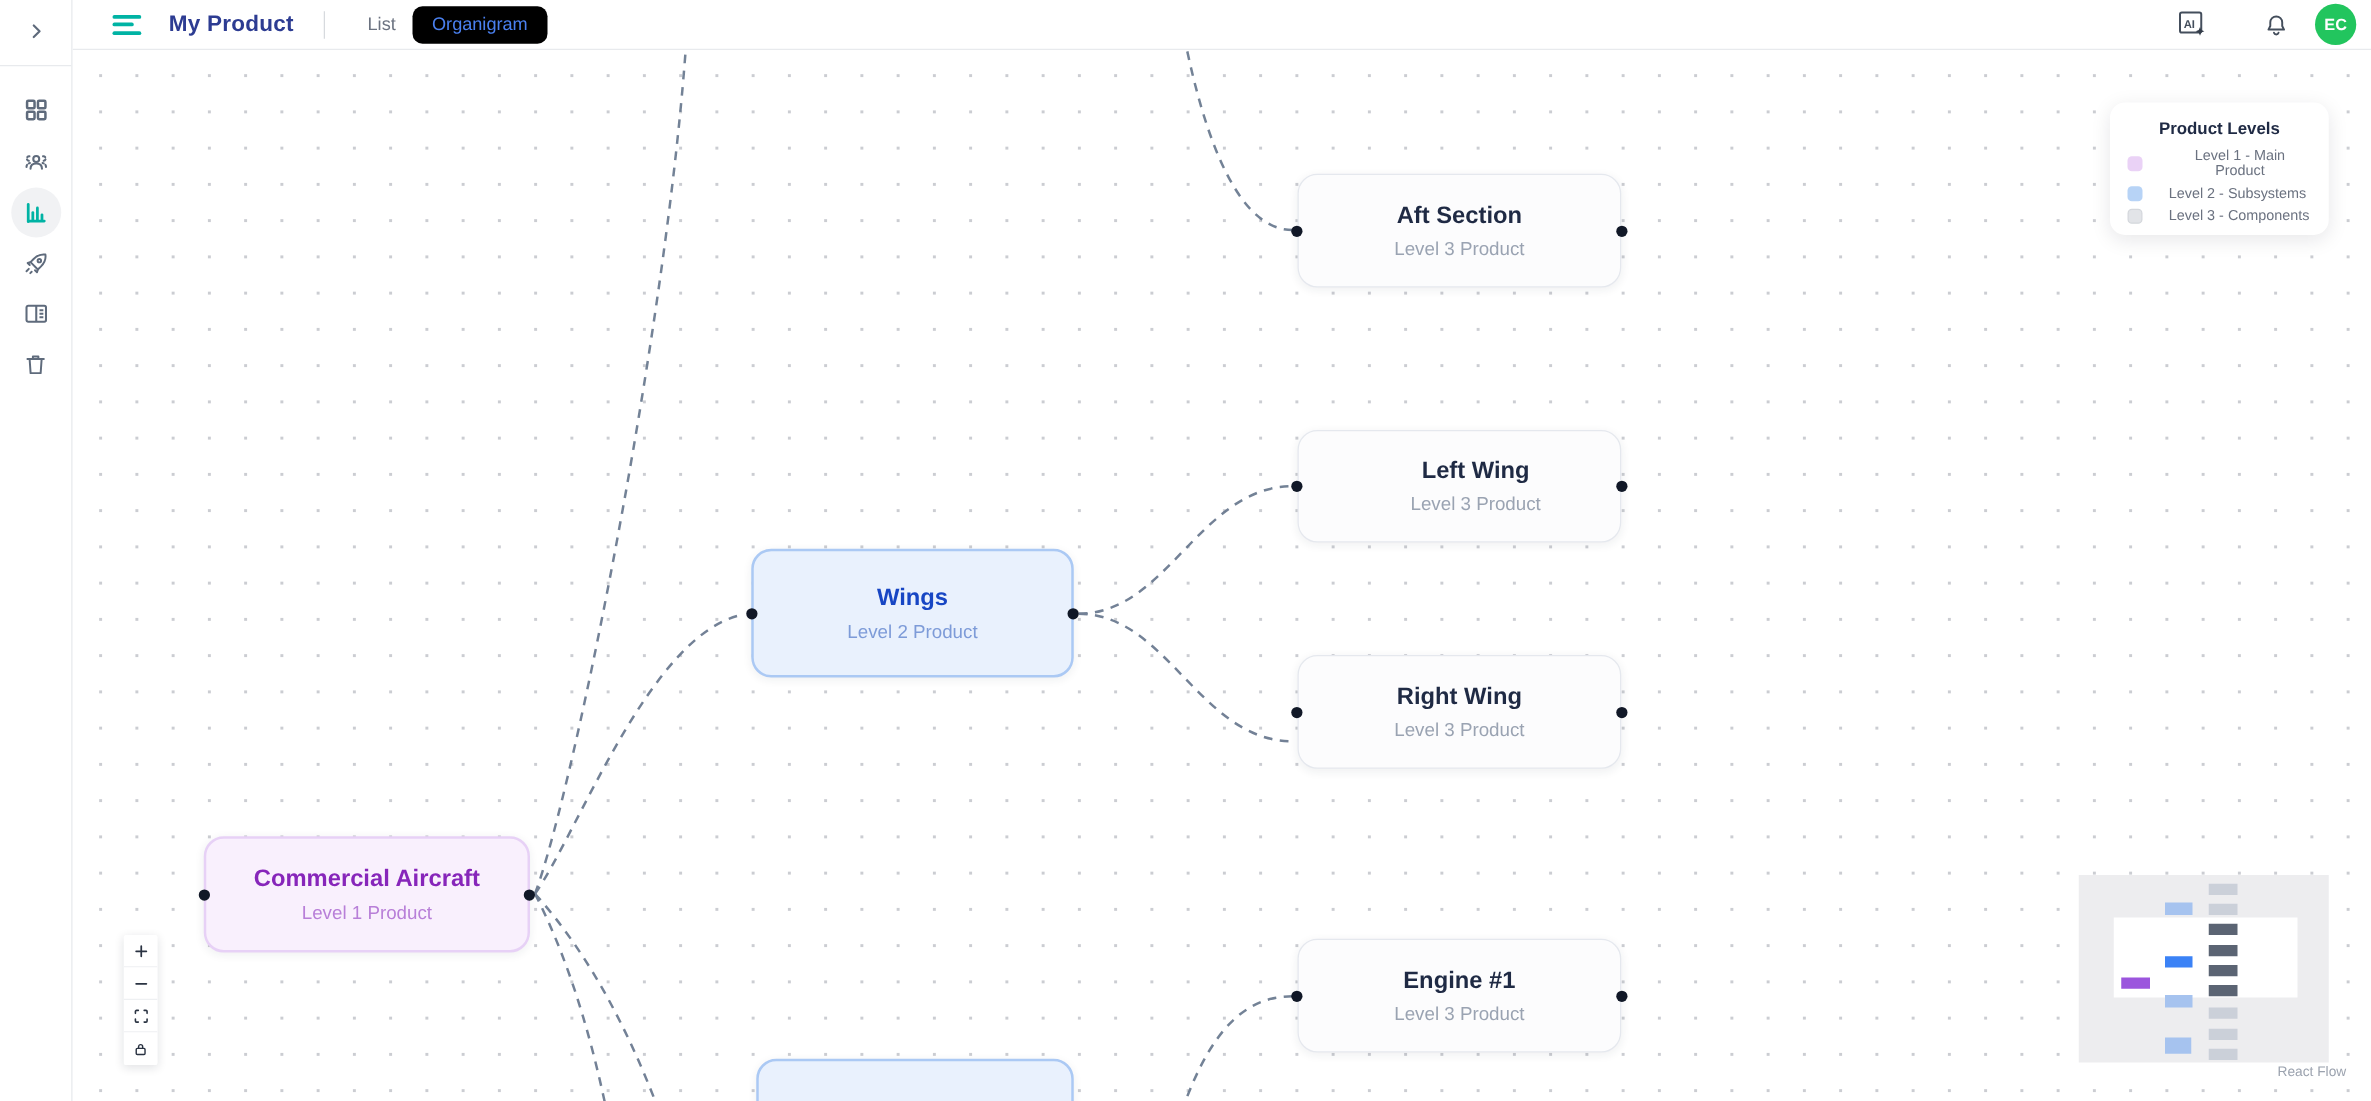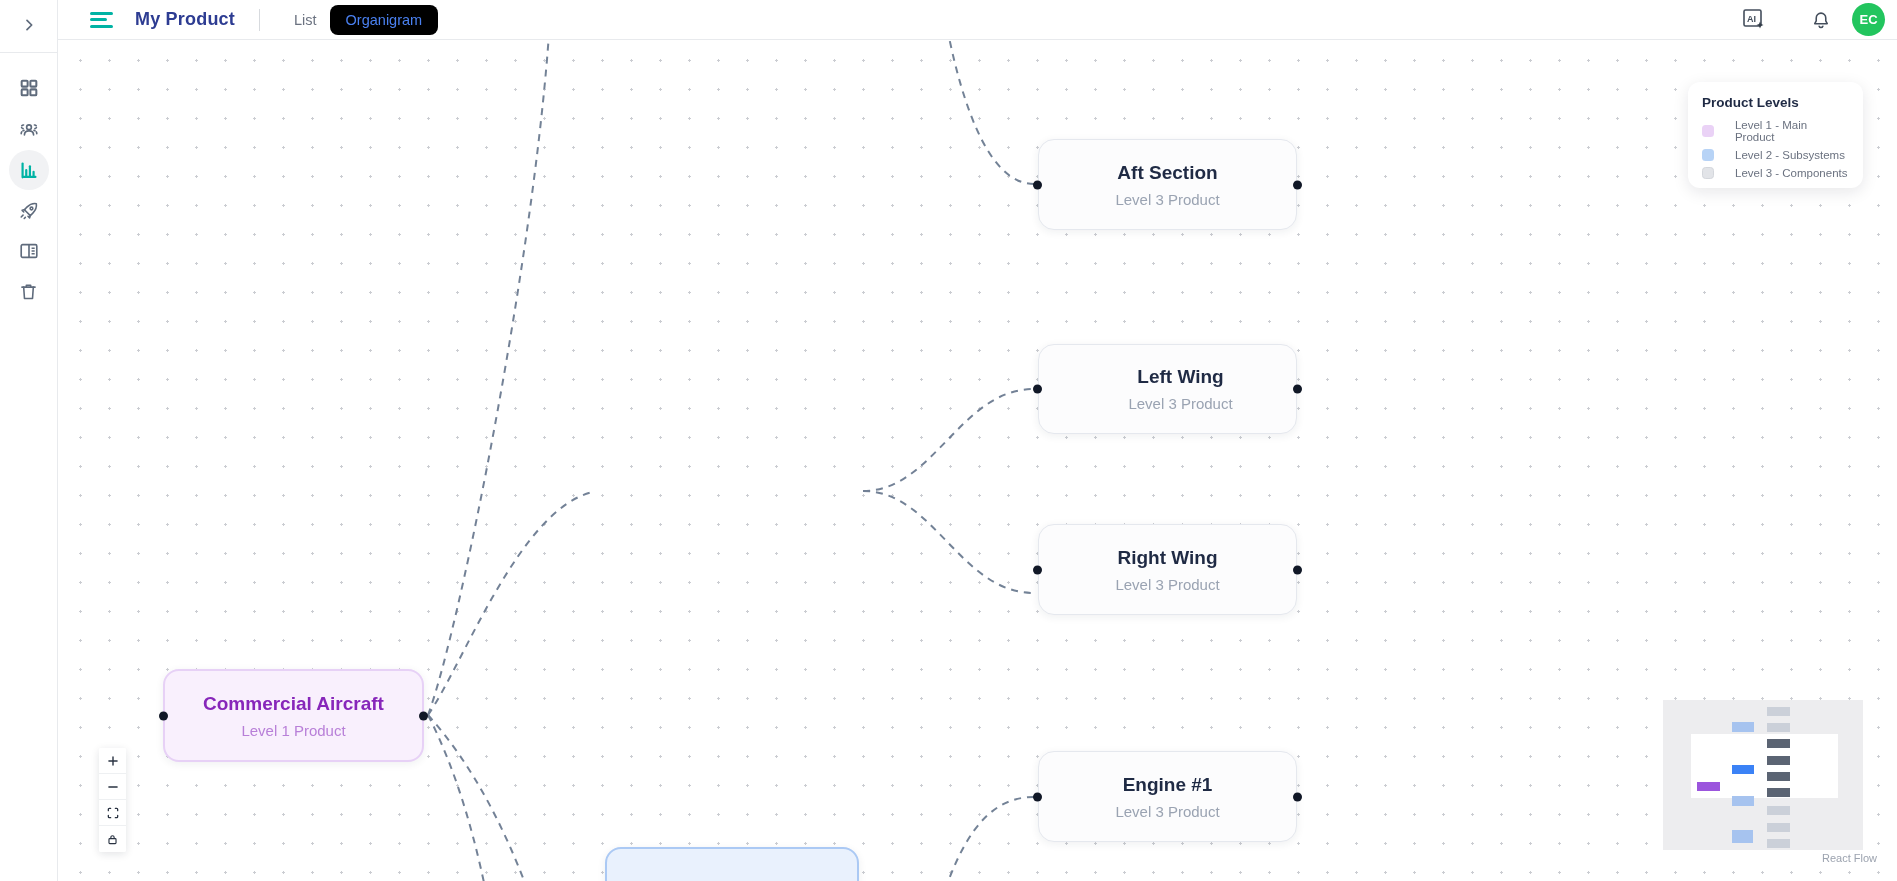--- a/index.html
+++ b/index.html
@@ -59,21 +59,21 @@
   .handle { position:absolute; top:50%; transform:translateY(-50%); width:9px; height:9px;
             border-radius:50%; background:#111827; }
   .handle.left { left:-6px; } .handle.right { right:-6px; }
 
   
   .card { position:absolute; background:#fff; border-radius:12px;
           box-shadow:0 4px 16px rgba(15,23,42,.10); z-index:20; }
   .stats { left:45px; top:42px; width:147px; height:130px; padding:14px 14px; }
   .card h3 { font-size:13.5px; font-weight:700; color:#1f2a44; margin-bottom:9px; }
   .stats .line { font-size:11.5px; color:#6b7280; margin-bottom:5.5px; }
-  .legend { left:1630px; top:42px; width:175px; height:106px; padding:13px 14px; }
+  .legend { left:1630px; top:42px; width:175px; height:106px; padding:13px 14px;text-align:center; }
   .legend .li { display:flex; align-items:center; gap:21px; margin-bottom:6px; }
   .legend .sw { width:12px; height:12px; border-radius:3.5px; }
   .sw1 { background:#ead2f6; } .sw2 { background:#b7d3f6; } .sw3 { background:#e2e4e8; border:1px solid #d4d7dc; }
   .legend .lt { font-size:11.5px; color:#6b7280; }
 
   
   .controls { position:absolute; left:41px; top:708px; width:27px; z-index:20;
               box-shadow:0 2px 8px rgba(15,23,42,.12); border-radius:2px; overflow:hidden; }
   .ctrl { width:27px; height:26px; background:#fff; border-bottom:1px solid #eef0f2;
           display:flex; align-items:center; justify-content:center; cursor:pointer; }
@@ -205,20 +205,26 @@
     <div class="nsub">Level 3 Product</div>
   </div>
 
   <div class="node l3" style="left:980px; top:304px; width:259px; height:90px;padding-left:26px;">
     <div class="handle left"></div>
     <div class="handle right"></div>
     <div class="ntitle">Left Wing</div>
     <div class="nsub">Level 3 Product</div>
   </div>
 
+  <div class="node l2" style="left:543px; top:399px; width:258px; height:103px;">
+    <div class="handle left"></div>
+    <div class="handle right"></div>
+    <div class="ntitle">Wings</div>
+    <div class="nsub">Level 2 Product</div>
+  </div>
 
   <div class="node l3" style="left:980px; top:484px; width:259px; height:91px;">
     <div class="handle left"></div>
     <div class="handle right"></div>
     <div class="ntitle">Right Wing</div>
     <div class="nsub">Level 3 Product</div>
   </div>
 
   <div class="node l1" style="left:105px; top:629px; width:261px; height:93px;">
     <div class="handle left"></div>

